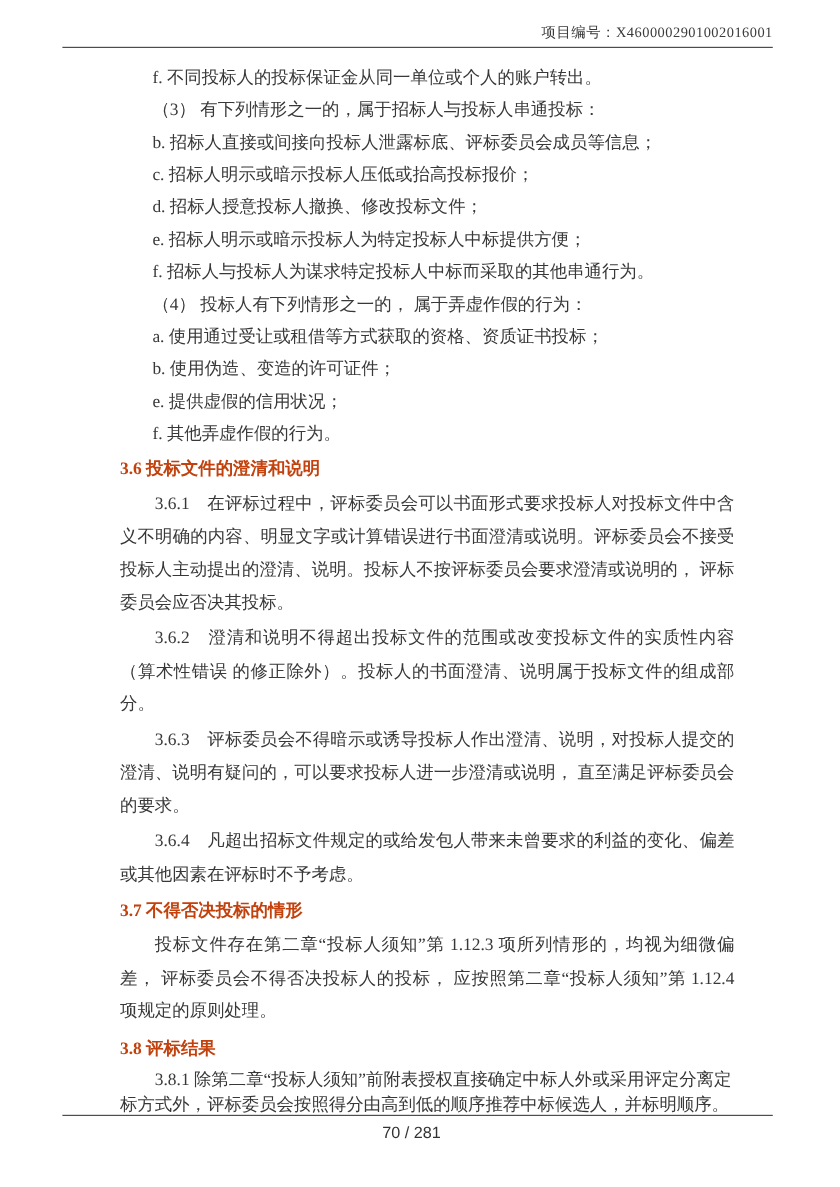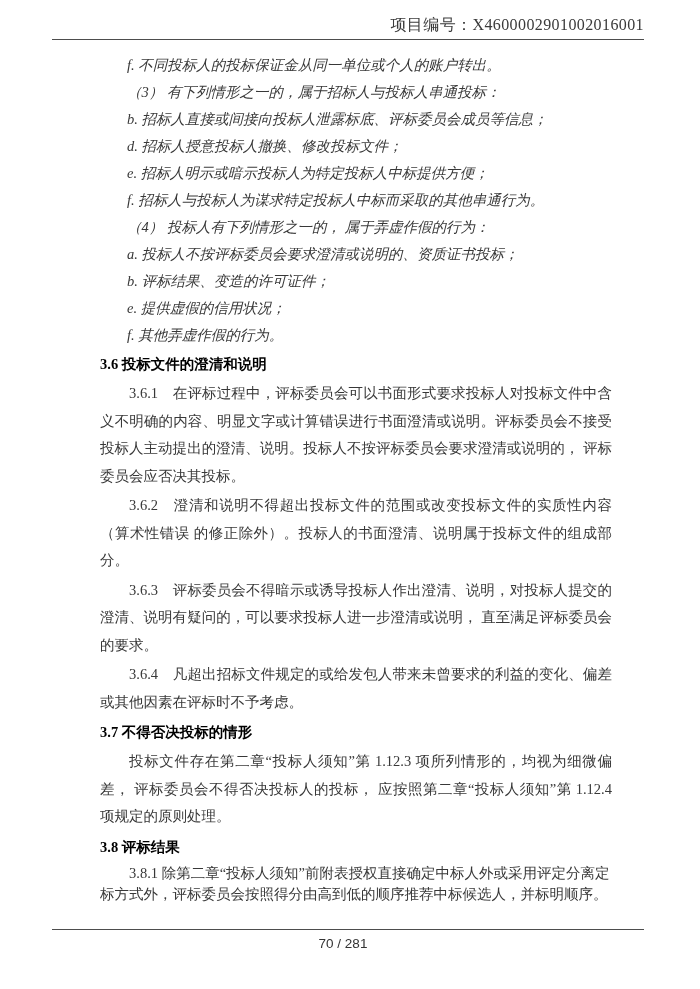--- a/index.html
+++ b/index.html
@@ -23,46 +23,45 @@
     top: 0;
     height: 40px;
     display: flex;
     align-items: flex-end;
     justify-content: flex-end;
     border-bottom: 1px solid #4d4d4d;
     padding-bottom: 3px;
     box-sizing: border-box;
   }
   .project-number {
-    font-size: 16px;
+    font-size: 12px;
     color: #3a3a3a;
     letter-spacing: 0.4px;
     white-space: nowrap;
   }
   
   .content {
     position: absolute;
     left: 100px;
     top: 52px;
     width: 512px;
     font-size: 14.5px;
     color: #383838;
   }
   .para {
     margin: 0 0 1px 0;
     line-height: 26px;
   }
   .para-item {
     padding-left: 27px;
     white-space: nowrap;
-    font-style: italic;
   }
   .para-heading {
     font-weight: bold;
-    color: #000000;
+    color: #c2410c;
     margin: 3px 0 2px 0;
     line-height: 27px;
   }
   .para-body {
     text-indent: 29px;
     text-align: justify;
     line-height: 27.5px;
     margin: 0 0 2px 0;
   }
   .para-tight {
@@ -94,26 +93,27 @@
 <div class="page">
 
   <div class="header">
     <span class="project-number">项目编号：X4600002901002016001</span>
   </div>
 
   <div class="content">
     <p class="para para-item">f. 不同投标人的投标保证金从同一单位或个人的账户转出。</p>
     <p class="para para-item">（3） 有下列情形之一的，属于招标人与投标人串通投标：</p>
     <p class="para para-item">b. 招标人直接或间接向投标人泄露标底、评标委员会成员等信息；</p>
+    <p class="para para-item">c. 招标人明示或暗示投标人压低或抬高投标报价；</p>
     <p class="para para-item">d. 招标人授意投标人撤换、修改投标文件；</p>
     <p class="para para-item">e. 招标人明示或暗示投标人为特定投标人中标提供方便；</p>
     <p class="para para-item">f. 招标人与投标人为谋求特定投标人中标而采取的其他串通行为。</p>
     <p class="para para-item">（4） 投标人有下列情形之一的， 属于弄虚作假的行为：</p>
-    <p class="para para-item">a. 投标人不按评标委员会要求澄清或说明的、资质证书投标；</p>
-    <p class="para para-item">b. 评标结果、变造的许可证件；</p>
+    <p class="para para-item">a. 使用通过受让或租借等方式获取的资格、资质证书投标；</p>
+    <p class="para para-item">b. 使用伪造、变造的许可证件；</p>
     <p class="para para-item">e. 提供虚假的信用状况；</p>
     <p class="para para-item">f. 其他弄虚作假的行为。</p>
     <p class="para para-heading">3.6 投标文件的澄清和说明</p>
     <p class="para para-body">3.6.1　在评标过程中，评标委员会可以书面形式要求投标人对投标文件中含义不明确的内容、明显文字或计算错误进行书面澄清或说明。评标委员会不接受投标人主动提出的澄清、说明。投标人不按评标委员会要求澄清或说明的， 评标委员会应否决其投标。</p>
     <p class="para para-body">3.6.2　澄清和说明不得超出投标文件的范围或改变投标文件的实质性内容（算术性错误 的修正除外）。投标人的书面澄清、说明属于投标文件的组成部分。</p>
     <p class="para para-body">3.6.3　评标委员会不得暗示或诱导投标人作出澄清、说明，对投标人提交的澄清、说明有疑问的，可以要求投标人进一步澄清或说明， 直至满足评标委员会的要求。</p>
     <p class="para para-body">3.6.4　凡超出招标文件规定的或给发包人带来未曾要求的利益的变化、偏差或其他因素在评标时不予考虑。</p>
     <p class="para para-heading">3.7 不得否决投标的情形</p>
     <p class="para para-body">投标文件存在第二章“投标人须知”第 1.12.3 项所列情形的，均视为细微偏差， 评标委员会不得否决投标人的投标， 应按照第二章“投标人须知”第 1.12.4 项规定的原则处理。</p>
     <p class="para para-heading">3.8 评标结果</p>

